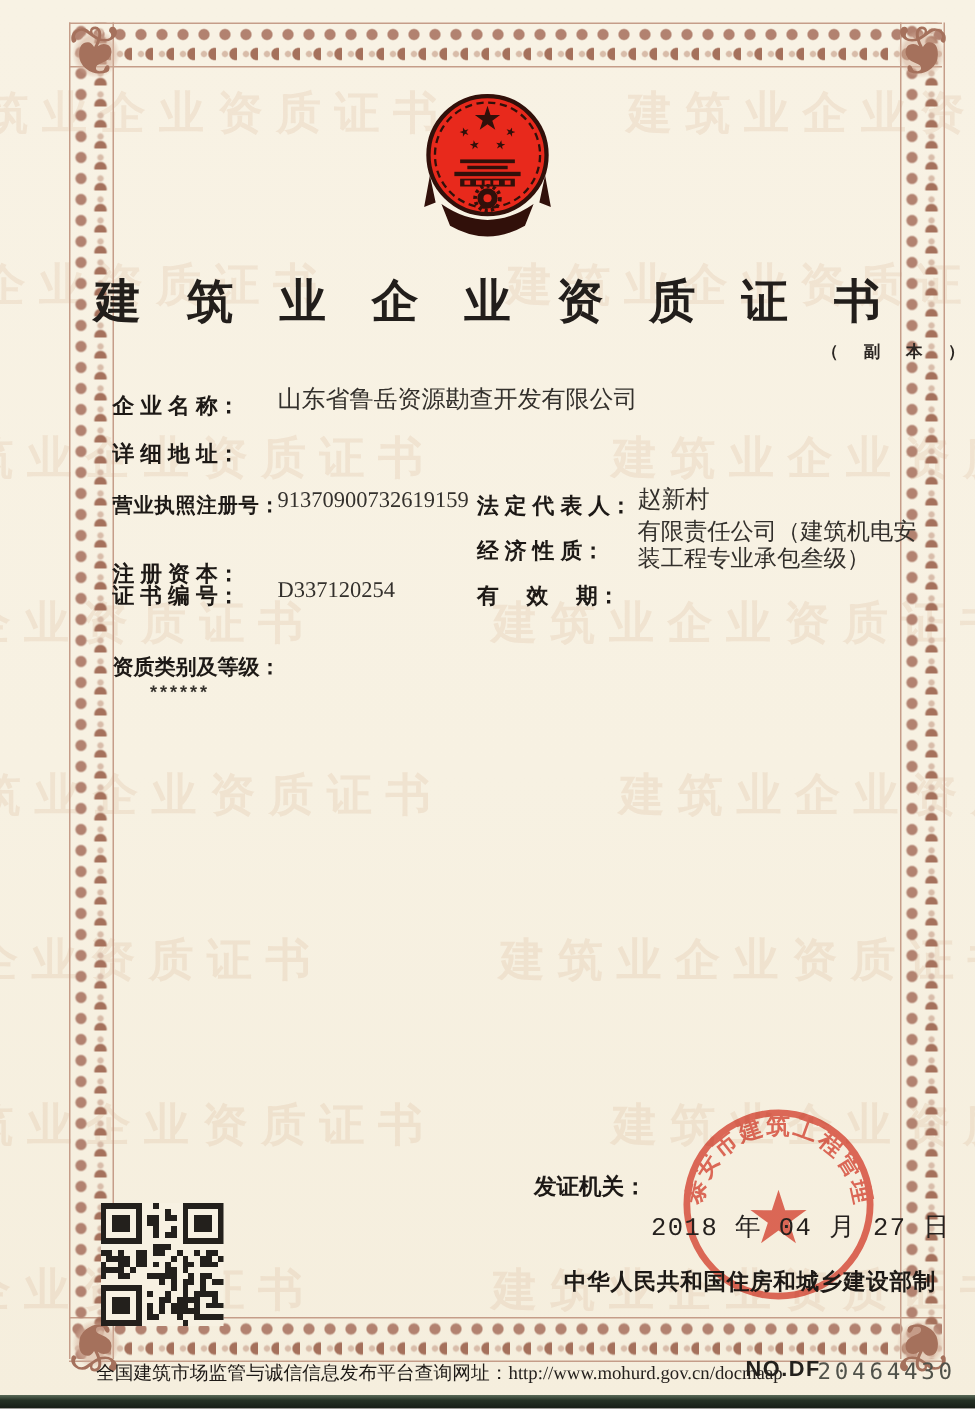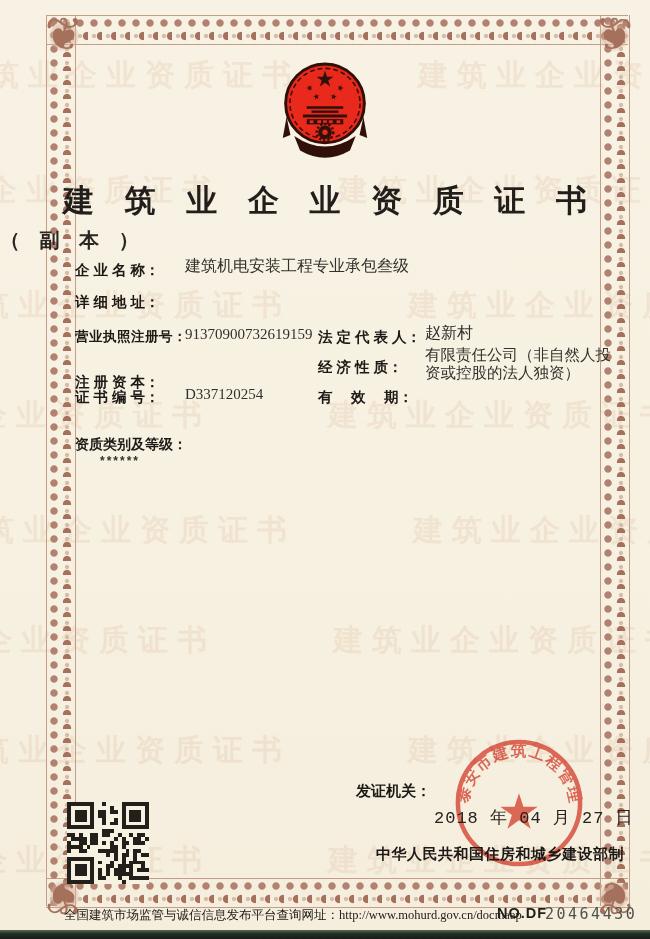--- a/index.html
+++ b/index.html
@@ -38,22 +38,22 @@
     width:56px;height:56px;color:#a5715c;font-size:46px;line-height:52px;
     text-align:center;background:
       radial-gradient(circle 16px at 50% 50%, rgba(213,178,157,.55) 12px, rgba(213,178,157,0) 16px);
   }
   .bd-c-tl{left:36px;top:8px;}  .bd-c-tr{left:586px;top:8px;transform:scaleX(-1);}
   .bd-c-bl{left:36px;top:868px;transform:scaleY(-1);} .bd-c-br{left:586px;top:868px;transform:scale(-1,-1);}
   
   .emblem{position:absolute;left:277px;top:58px;width:96px;height:110px;z-index:3;}
   .title{position:absolute;left:0;top:180px;width:100%;text-align:center;z-index:3;
     font-size:31px;font-weight:bold;letter-spacing:11px;color:#221e1b;text-indent:11px;}
-  .subtitle{position:absolute;left:0;top:227px;width:100%;text-align:left;z-index:3;
-    font-size:20px;font-weight:bold;letter-spacing:7px;color:#2a2522;}
+  .subtitle{position:absolute;left:0;top:227px;width:100%;text-align:right;z-index:3;
+    font-size:11px;font-weight:bold;letter-spacing:7px;color:#2a2522;}
   
   .lbl{position:absolute;z-index:3;font-weight:bold;font-size:14.5px;color:#1d1916;white-space:nowrap;}
   .val{position:absolute;z-index:3;font-family:"Liberation Serif",serif;font-size:16px;color:#33302c;white-space:nowrap;}
   .val-wrap{white-space:normal;line-height:1.15;}
   .stars{position:absolute;z-index:3;font-weight:bold;font-size:12px;letter-spacing:2px;color:#33302c;}
   
   .issuer-label{position:absolute;left:356px;top:782px;z-index:3;font-weight:bold;font-size:15px;color:#1d1916;}
   .issue-date{position:absolute;left:434px;top:806px;z-index:6;font-size:17px;letter-spacing:1px;color:#25211e;font-family:Liberation Mono, monospace;}
   .ministry{position:absolute;left:376px;top:845px;z-index:6;font-weight:bold;font-size:15px;letter-spacing:.5px;color:#1d1916;}
   .seal{position:absolute;left:452px;top:736px;width:134px;height:134px;z-index:5;opacity:.82;mix-blend-mode:multiply;pointer-events:none;}
@@ -124,32 +124,32 @@
 
     <circle cx="50" cy="76" r="7" fill="#31100a"></circle>
     <circle cx="50" cy="76" r="8.6" fill="none" stroke="#31100a" stroke-width="2.6" stroke-dasharray="2.2 2.2"></circle>
     <circle cx="50" cy="76" r="2.8" fill="#e8291c"></circle>
   </svg>
 
   <div class="title">建 筑 业 企 业 资 质 证 书</div>
   <div class="subtitle">（ 副 本 ）</div>
 
   <div class="lbl" style="left:75px;top:261px">企 业 名 称：</div>
-  <div class="val" style="left:185px;top:256px">建筑机电安装工程专业承包叁级</div>
+  <div class="val" style="left:185px;top:256px">山东省鲁岳资源勘查开发有限公司</div>
 
   <div class="lbl" style="left:75px;top:293px">详 细 地 址：</div>
 
   <div class="lbl" style="left:75px;top:328px;font-size:13.5px;letter-spacing:.5px">营业执照注册号：</div>
   <div class="val" style="left:185px;top:326px;font-size:15px">91370900732619159</div>
   <div class="lbl" style="left:318px;top:328px">法 定 代 表 人：</div>
   <div class="val" style="left:425px;top:323px">赵新村</div>
 
   <div class="lbl" style="left:75px;top:373px">注 册 资 本：</div>
   <div class="lbl" style="left:318px;top:358px">经 济 性 质：</div>
-  <div class="val val-wrap" style="left:425px;top:346px;width:192px;font-size:15.5px">有限责任公司（非自然人投资或控股的法人独资）</div>
+  <div class="val val-wrap" style="left:425px;top:346px;width:192px;font-size:15.5px">有限责任公司（建筑机电安装工程专业承包叁级）</div>
 
   <div class="lbl" style="left:75px;top:388px">证 书 编 号：</div>
   <div class="val" style="left:185px;top:386px;font-size:15px">D337120254</div>
   <div class="lbl" style="left:318px;top:388px">有　 效　 期：</div>
 
   <div class="lbl" style="left:75px;top:436px;font-size:14px">资质类别及等级：</div>
   <div class="stars" style="left:100px;top:454px">******</div>
 
   <div class="issuer-label">发证机关：</div>
   <div class="issue-date">2018 年 04 月 27 日</div>

